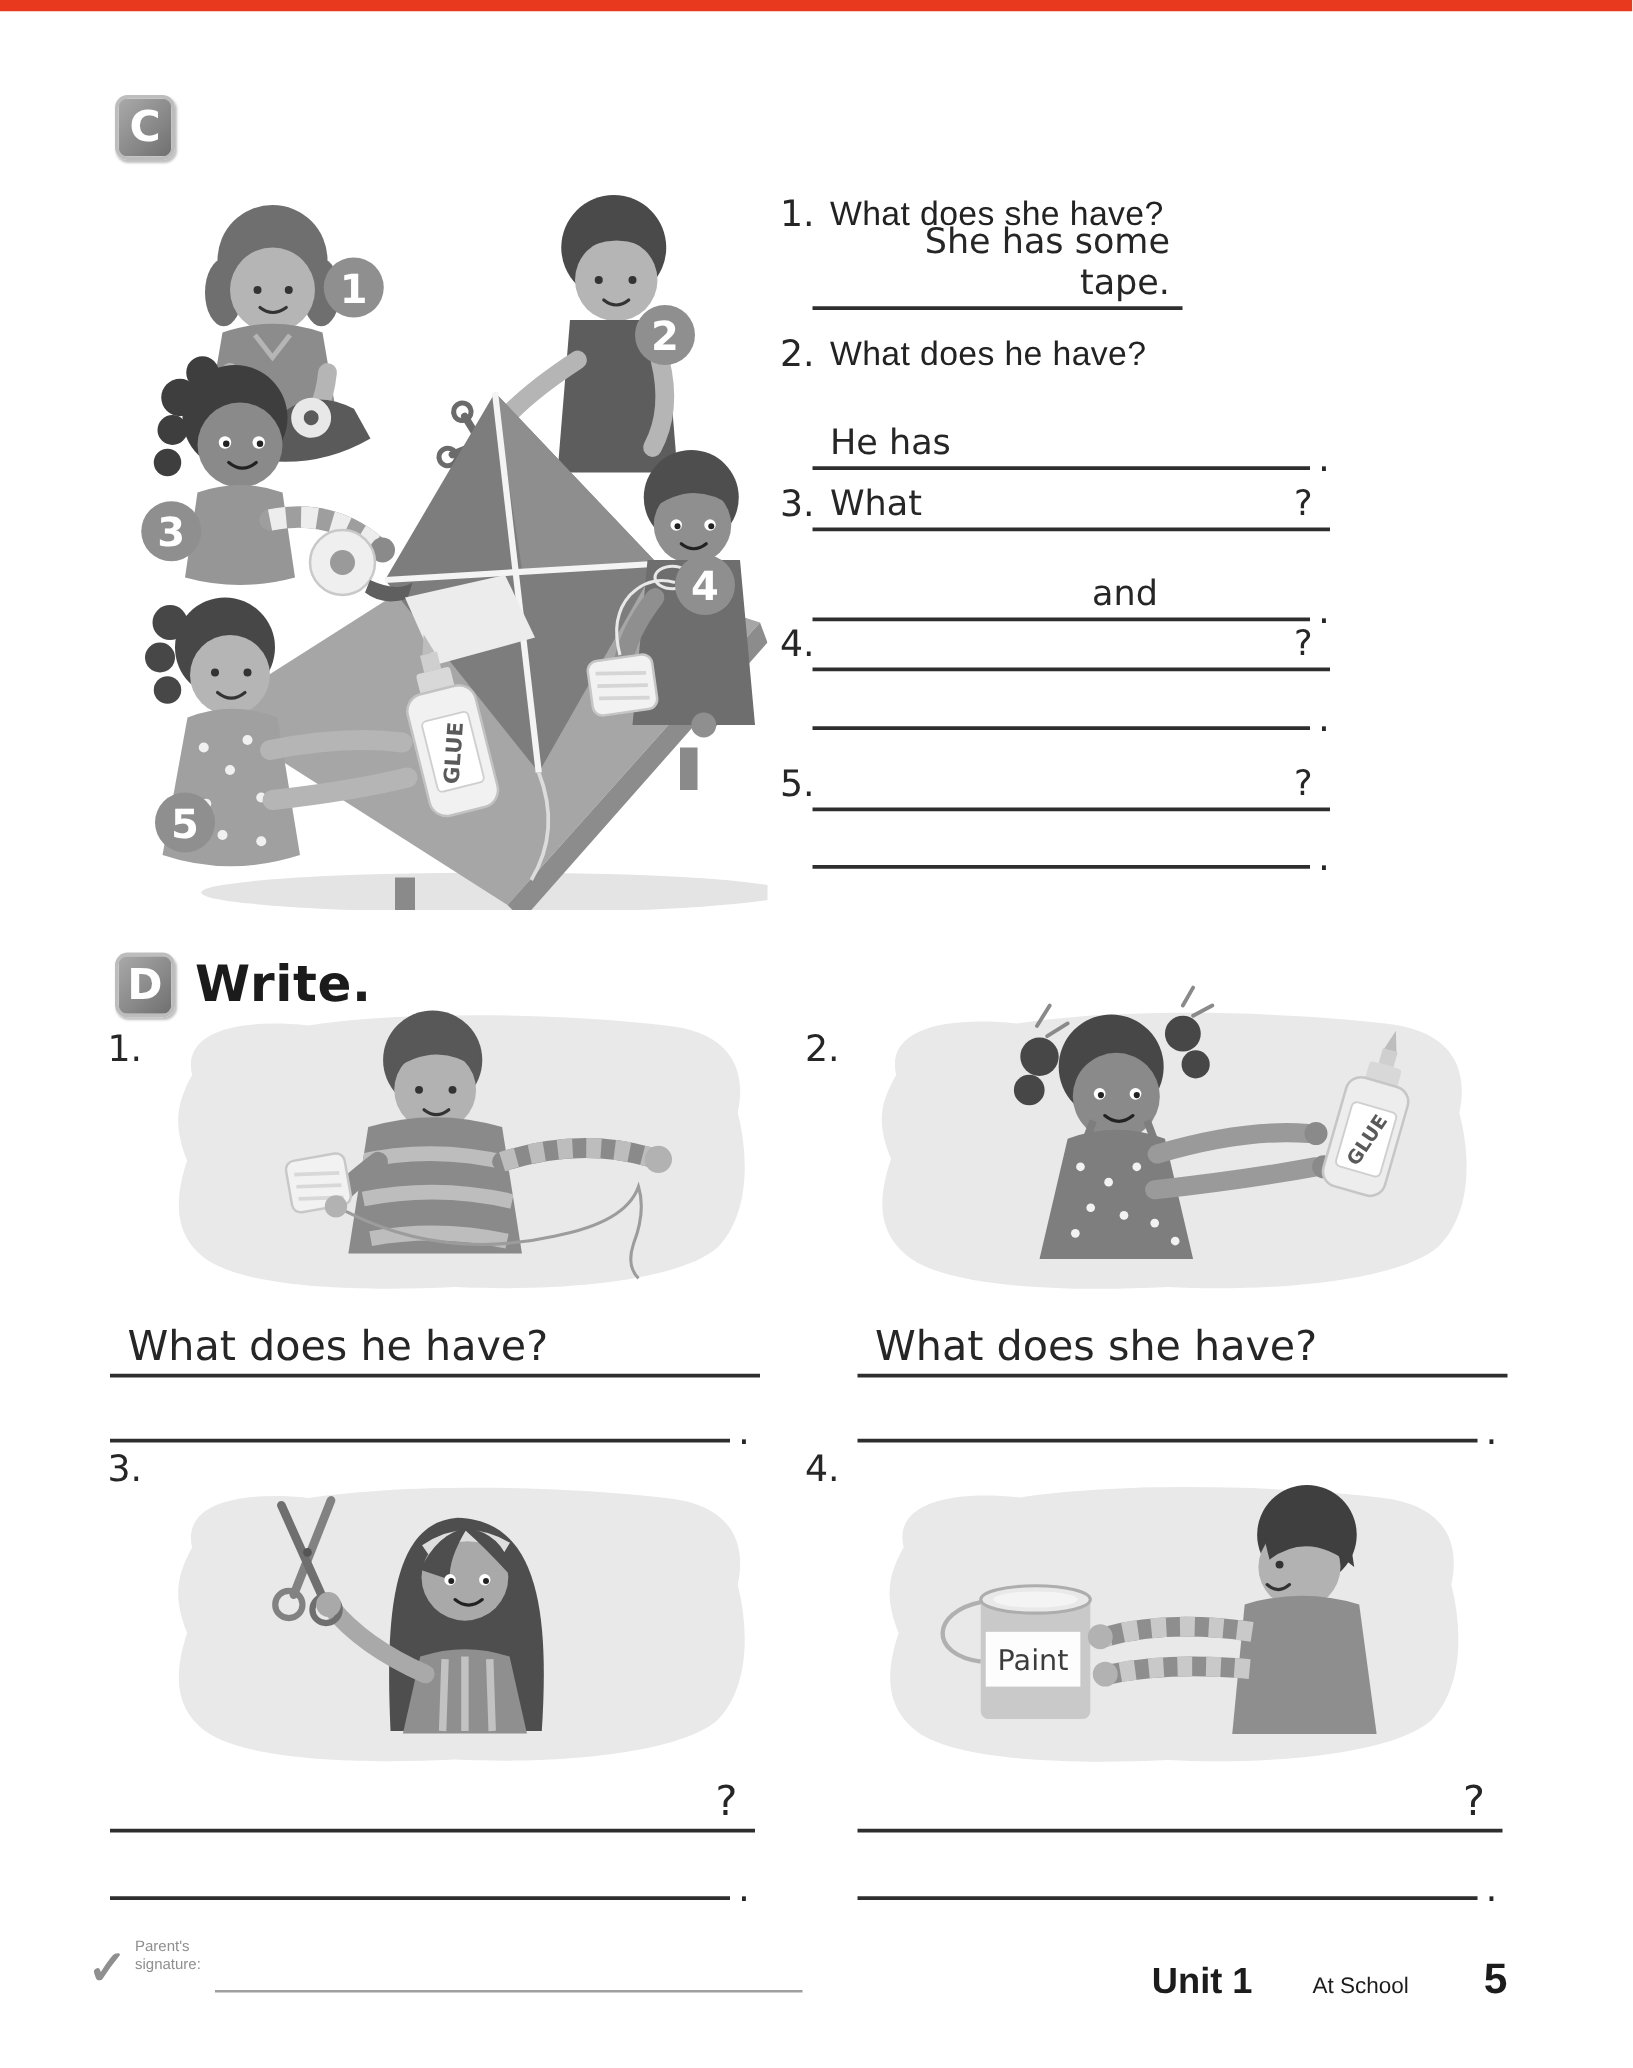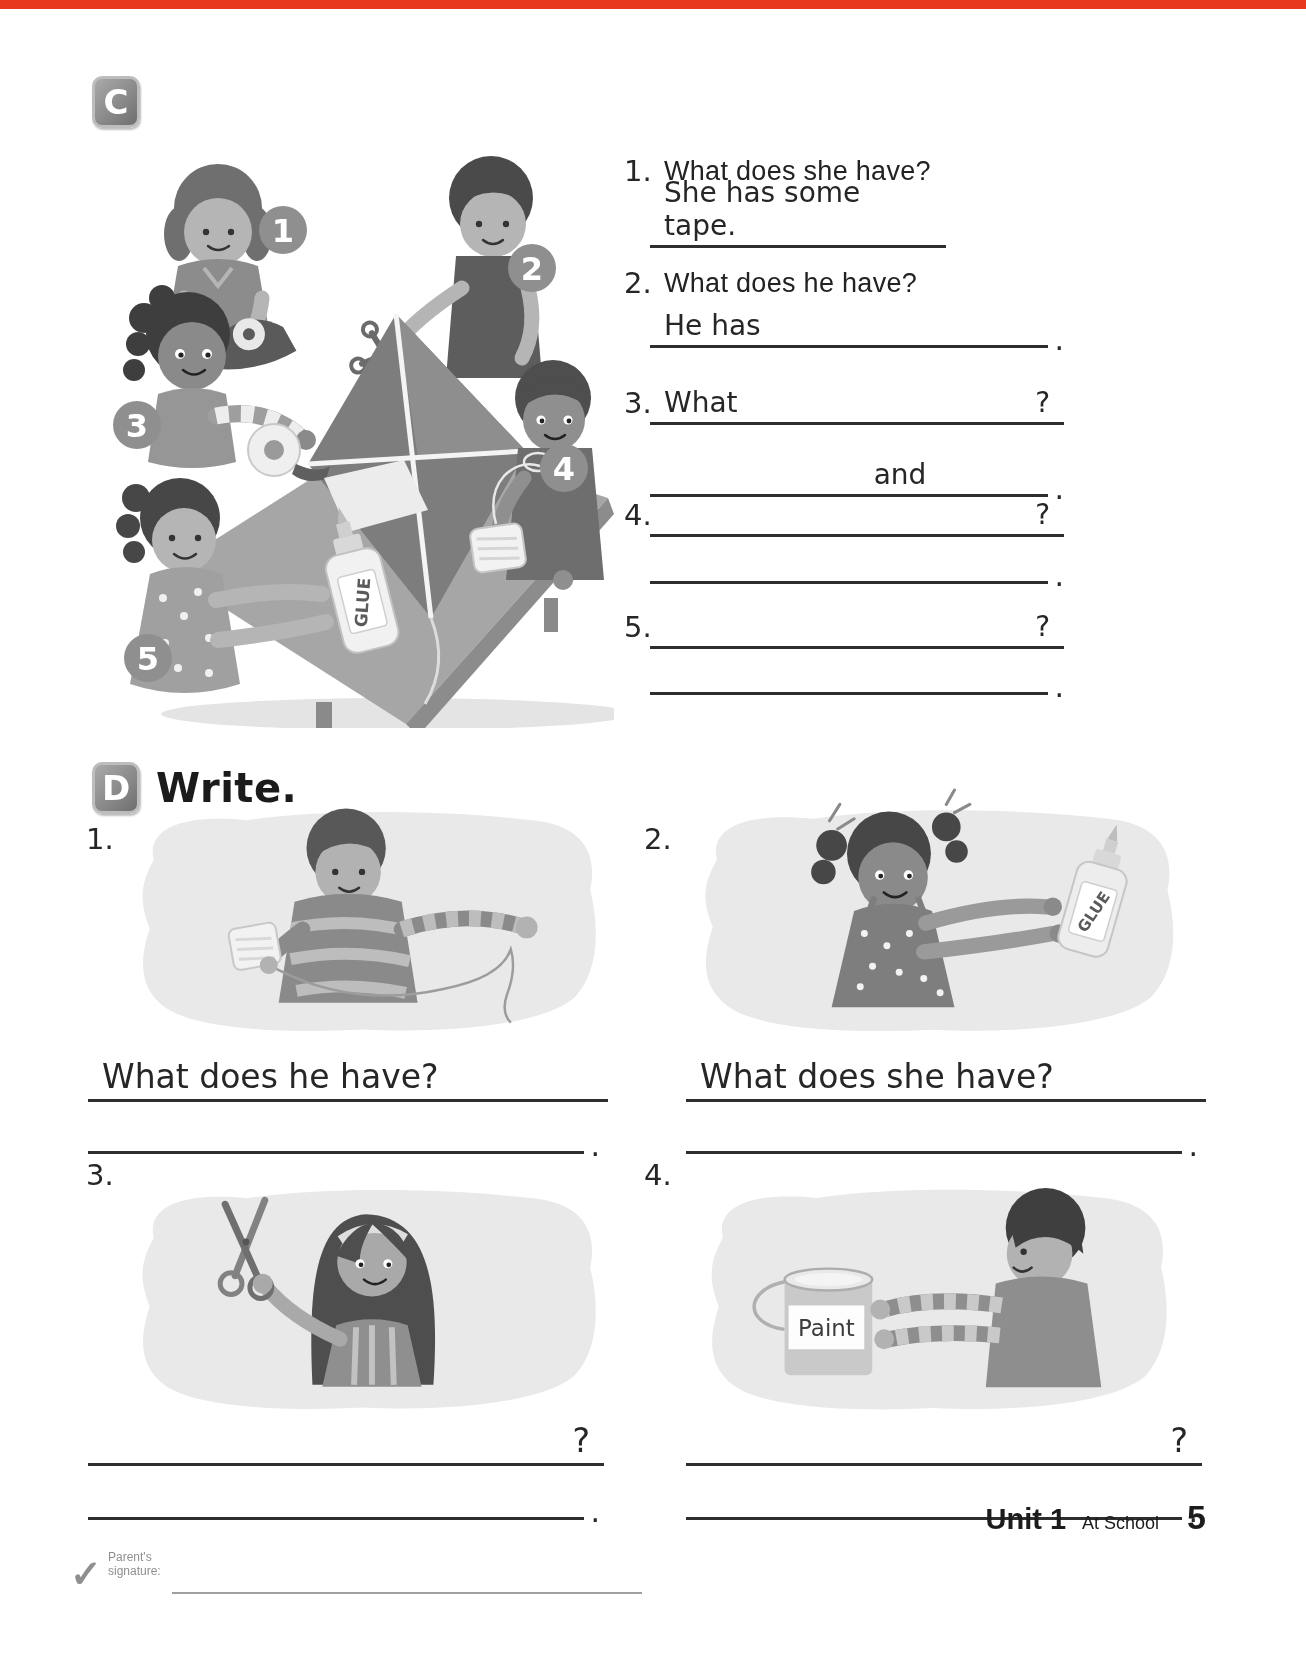--- a/index.html
+++ b/index.html
@@ -16,21 +16,21 @@
     display:flex; align-items:center; justify-content:center;
     box-shadow:1px 2px 2px rgba(0,0,0,.25);
   }
   .letterbox span { color:#ffffff; font-size:34px; font-weight:800; font-family:"DejaVu Sans", sans-serif; }
   .sec-title { font-size:40px; font-weight:800; color:#1b1b1b; letter-spacing:.5px; font-family:"DejaVu Sans", sans-serif; }
 
   .num { position:absolute; font-size:29px; color:#262626; font-family:"DejaVu Sans", sans-serif; }
   .qtext { position:absolute; font-size:27px; color:#222222; font-family:"Liberation Sans", sans-serif; letter-spacing:.3px; }
 
   .linewrap { position:absolute; display:flex; align-items:flex-end; height:48px; }
-  .rule { flex:1; height:100%; border-bottom:3px solid #2e2e2e; display:flex; align-items:flex-end; padding:0 10px 3px 14px; }
+  .rule { flex:1; height:100%; border-bottom:3px solid #2e2e2e; display:flex; align-items:flex-end; padding:0 10px 3px 14px;text-align:right; }
   .hw { font-family:"DejaVu Sans", sans-serif; font-size:28px; color:#262626; }
   .hw-lg { font-family:"DejaVu Sans", sans-serif; font-size:33px; color:#262626; }
   .q-end { margin-left:auto; margin-right:4px; }
   .mid-word { margin-left:56%; }
   .punct { font-family:"DejaVu Sans", sans-serif; font-size:30px; color:#262626; line-height:.55; margin-left:6px; }
 
   svg text { font-family:"DejaVu Sans", sans-serif; }
 
   
   .check { position:absolute; font-size:38px; color:#8f8f8f; font-weight:bold; }
@@ -203,21 +203,21 @@
   <div class="num" style="left:624px; top:154px;">1.</div>
   <div class="qtext" style="left:664px; top:156px;">What does she have?</div>
   <div class="linewrap" style="left:650px; top:200px; width:296px;">
     <div class="rule">
         <span class="hw">She has some tape.</span>
       </div>
   </div>
 
   <div class="num" style="left:624px; top:266px;">2.</div>
   <div class="qtext" style="left:664px; top:268px;">What does he have?</div>
-  <div class="linewrap" style="left:650px; top:300px; width:414px;">
+  <div class="linewrap" style="left:650px; top:328px; width:414px;">
     <div class="rule">
         <span class="hw">He has</span>
       </div>
     <span class="punct">.</span>
   </div>
 
   <div class="num" style="left:624px; top:386px;">3.</div>
   <div class="linewrap" style="left:650px; top:377px; width:414px;">
     <div class="rule">
       <span class="hw">What</span>
@@ -433,18 +433,18 @@
     <span class="punct">.</span>
   </div>
 
   <div class="check" style="left:70px; top:1552px;">✓</div>
   <div class="sig-label" style="left:108px; top:1550px;">
     <div>Parent's</div>
     <div>signature:</div>
   </div>
   <div class="sig-line" style="left:172px; top:1548px; width:470px; height:46px;"></div>
 
-  <div class="footer-right" style="right:100px; top:1498px;">
+  <div class="footer-right" style="right:100px; top:1564px;gap:32px;">
     <span class="unit-label">Unit 1</span>
     <span class="unit-title">At School</span>
     <span class="page-num">5</span>
   </div>
 </div>
 
 </body></html>

